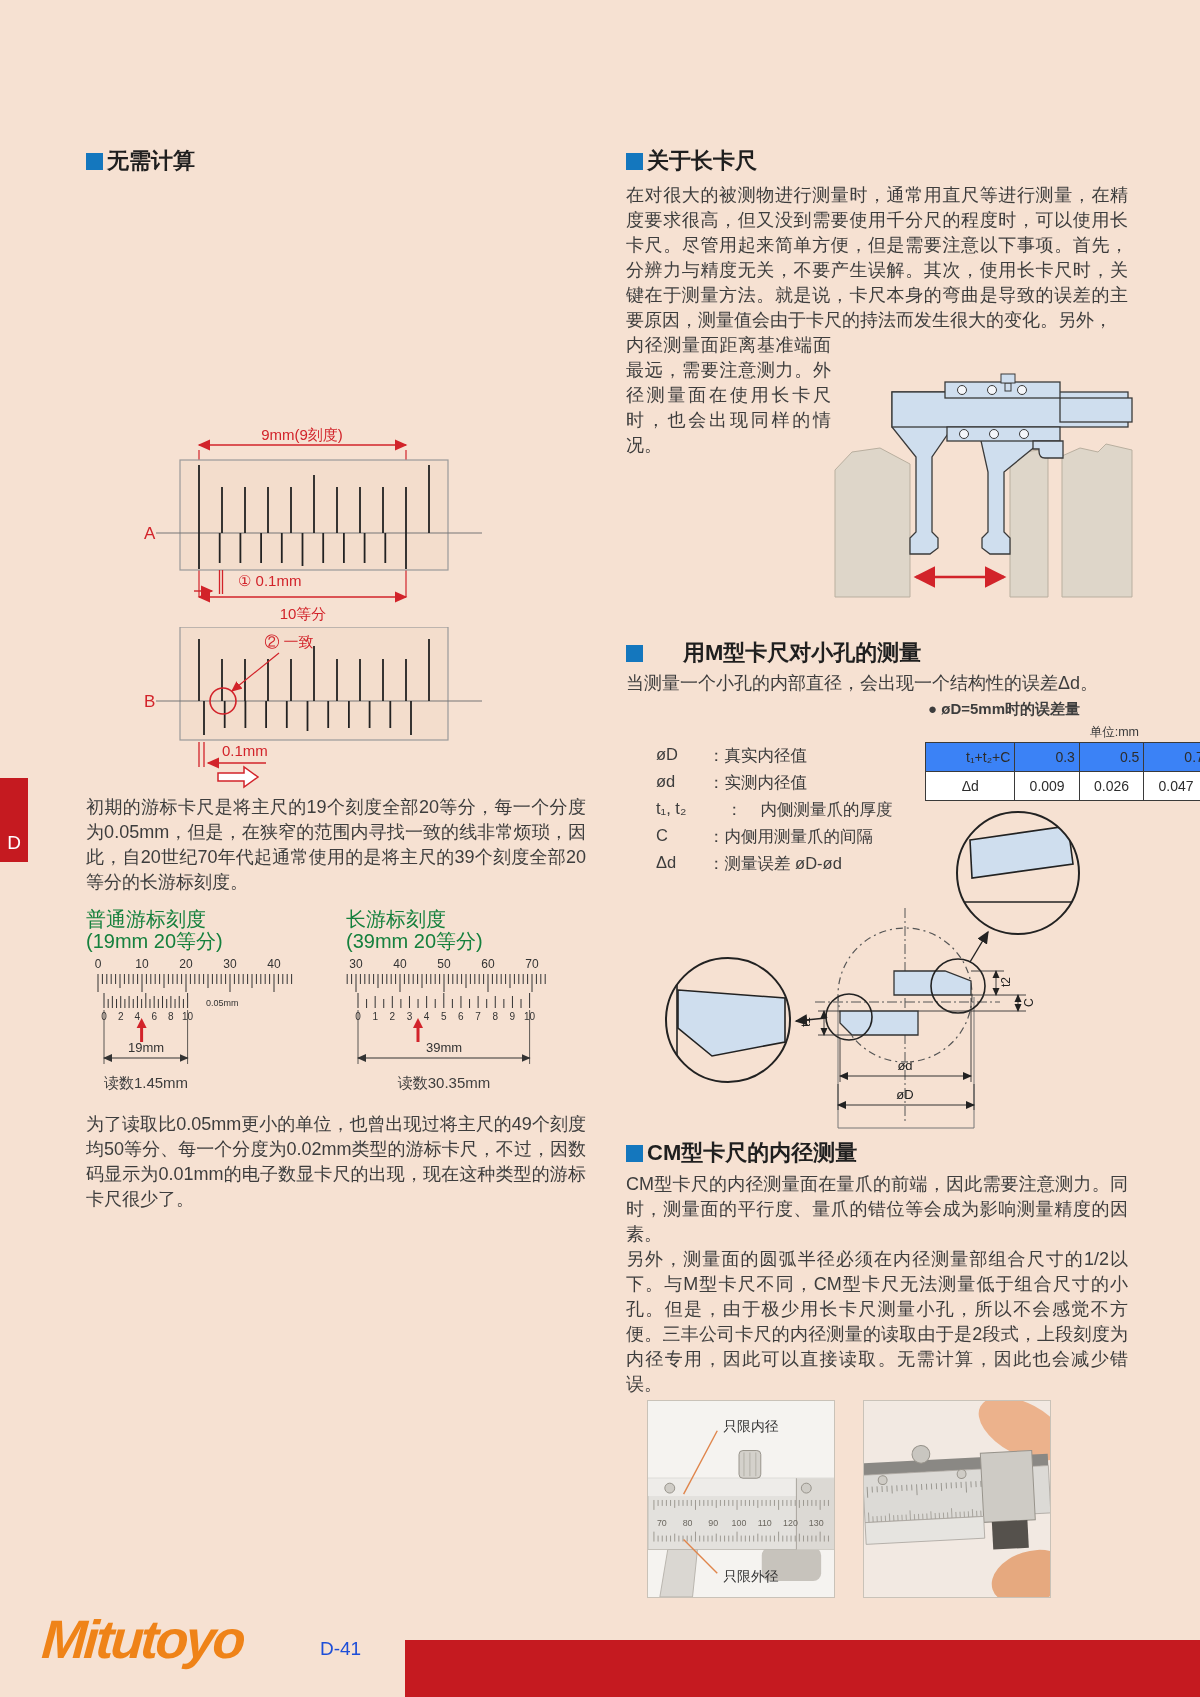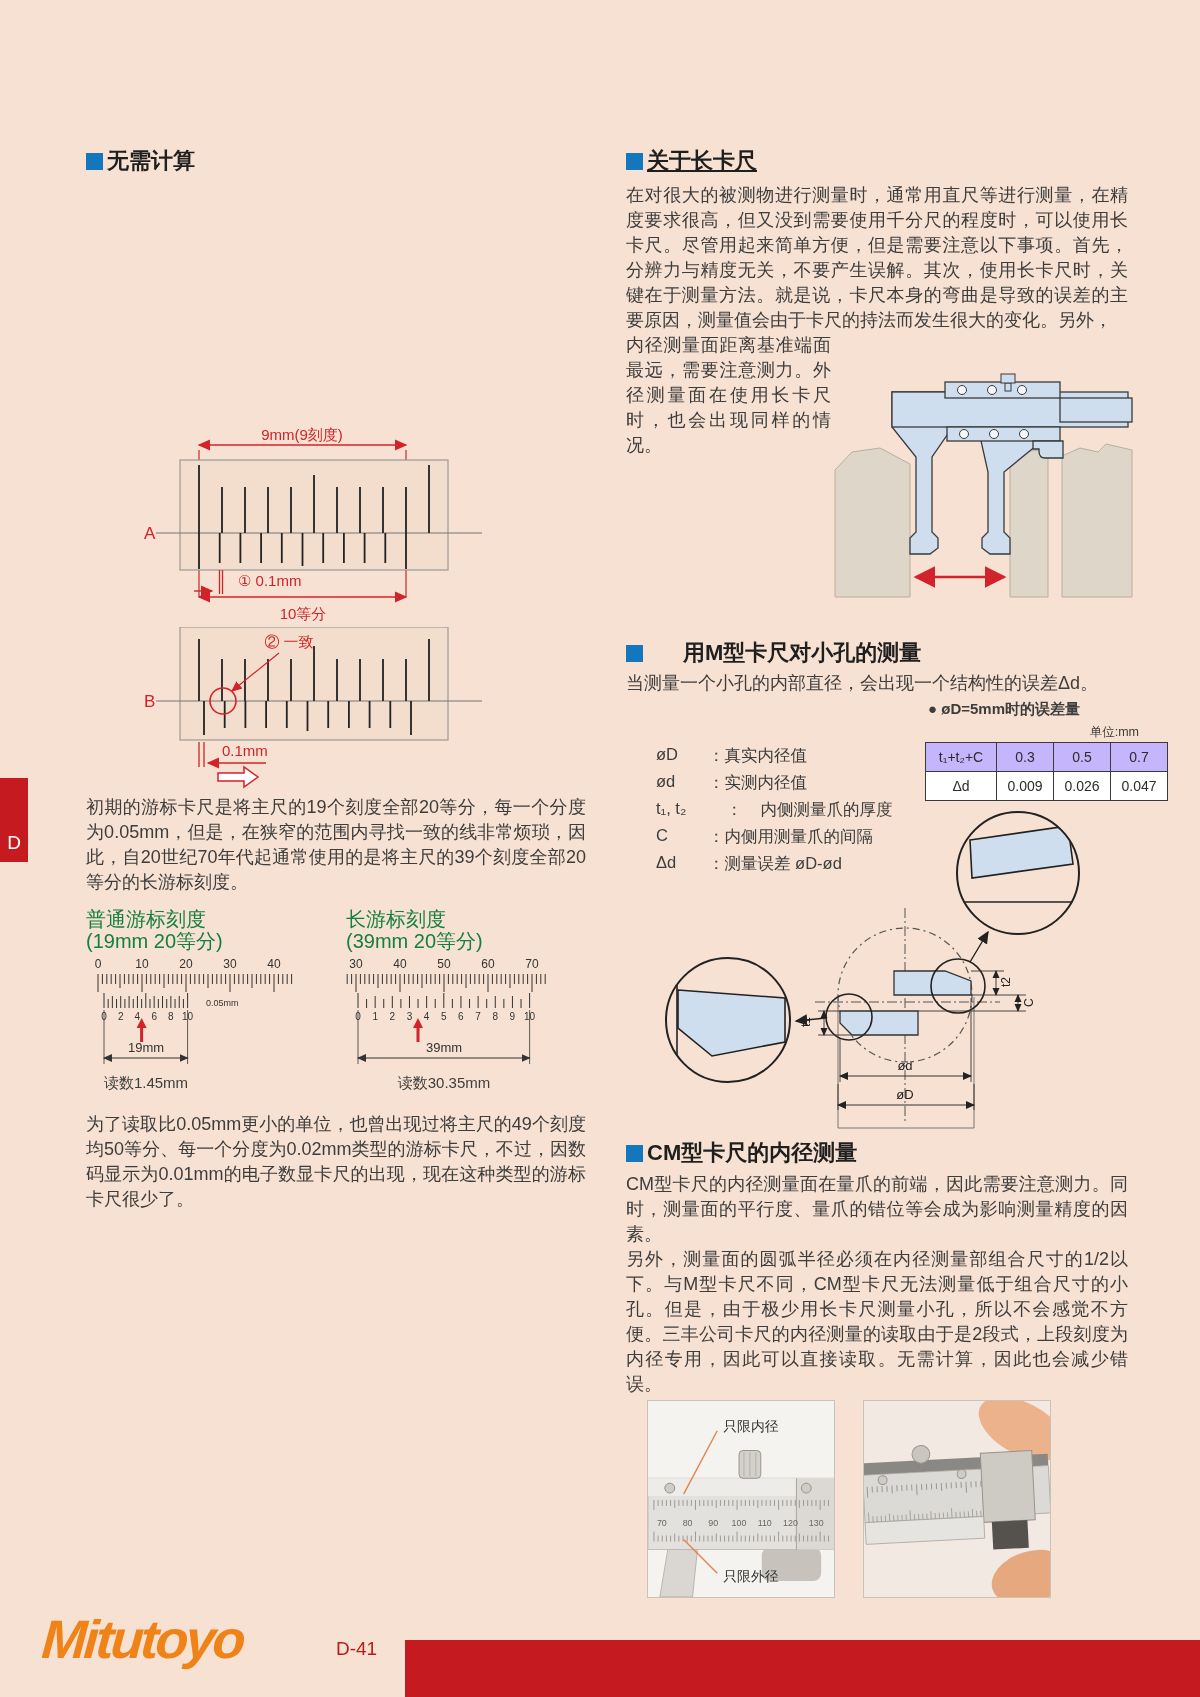--- a/index.html
+++ b/index.html
@@ -6,26 +6,26 @@
   body{font-family:"Liberation Sans",sans-serif;background:#888;}
   #page{position:relative;width:1200px;height:1697px;background:#f6e1d2;overflow:hidden;margin:0 auto;}
   .abs{position:absolute;}
   .h{font-size:22px;font-weight:bold;color:#1f1f1f;display:flex;align-items:center;gap:4px;}
   .h .sq{display:inline-block;width:17px;height:17px;background:#1477be;}
   .body-txt{font-size:18px;line-height:25px;color:#3d3d3d;text-align:justify;}
   .rulertitle{font-size:20px;line-height:22px;color:#15803d;}
   .dtab{left:0;top:778px;width:28px;height:84px;background:#c51a20;color:#fff;font-size:19px;display:flex;align-items:flex-end;justify-content:center;padding-bottom:8px;box-sizing:border-box;}
   .botbar{left:405px;top:1640px;width:795px;height:57px;background:#c51a20;}
   .logo{left:42px;top:1608px;font-size:54px;font-weight:bold;font-style:italic;color:#ef8318;letter-spacing:-3px;transform:skewX(-4deg);}
-  .pageno{left:336px;top:1638px;font-size:19px;color:#b91c1c;}
+  .pageno{left:320px;top:1638px;font-size:19px;color:#1d4ed8;}
   .errtitle{font-size:15px;color:#3d3d3d;font-weight:bold;}
   .unitlbl{font-size:12.5px;color:#3d3d3d;text-align:right;}
   table.err{border-collapse:collapse;}
   table.err td{border:1.4px solid #3a3a3a;text-align:center;font-size:14px;color:#2c2c2c;height:28px;padding:0 4px;}
-  table.err tr.r1 td{background:#c4b5fd;}
+  table.err tr.r1 td{background:#3b82f6;padding-left:40px;}
   table.err tr.r2 td{background:#ffffff;}
   table.err td.c0{width:62px;} table.err td.cv{width:48px;margin-left:44px;}
   .defrow{position:absolute;display:flex;font-size:16.5px;color:#3d3d3d;}
   .defrow .sym{width:52px;}
   .photo{background:#f4f2ef;border:1px solid #c9c2b8;box-sizing:border-box;}
   svg text{font-family:"Liberation Sans",sans-serif;}
 </style>
 </head>
 <body>
 
@@ -347,21 +347,21 @@
     <polygon points="72,62 67,72 77,72" fill="#d2232a"></polygon>
     <line x1="12" y1="54" x2="12" y2="108" stroke="#333" stroke-width="0.8"></line>
     <line x1="183.6" y1="54" x2="183.6" y2="108" stroke="#333" stroke-width="0.8"></line>
     <line x1="12" y1="102" x2="183.6" y2="102" stroke="#333" stroke-width="1" marker-start="url(#aB2s)" marker-end="url(#aB2)"></line>
     <text x="98" y="96" font-size="13" fill="#333" text-anchor="middle">39mm</text>
     <text x="98" y="132" font-size="15" fill="#3d3d3d" text-anchor="middle">读数30.35mm</text>
   </svg>
 
   <div class="abs body-txt" style="left:86px;top:1112px;width:500px;">为了读取比0.05mm更小的单位，也曾出现过将主尺的49个刻度均50等分、每一个分度为0.02mm类型的游标卡尺，不过，因数码显示为0.01mm的电子数显卡尺的出现，现在这种类型的游标卡尺很少了。</div>
 
-  <div class="abs h" style="left:626px;top:146px;text-decoration:underline;">
+  <div class="abs h" style="left:626px;top:146px;">
     <span class="sq"></span>
     <span>关于长卡尺</span>
   </div>
   <div class="abs body-txt" style="left:626px;top:333px;width:205px;">内径测量面距离基准端面最远，需要注意测力。外径测量面在使用长卡尺时，也会出现同样的情况。</div>
   <div class="abs body-txt" style="left:626px;top:183px;width:502px;">在对很大的被测物进行测量时，通常用直尺等进行测量，在精度要求很高，但又没到需要使用千分尺的程度时，可以使用长卡尺。尽管用起来简单方便，但是需要注意以下事项。首先，分辨力与精度无关，不要产生误解。其次，使用长卡尺时，关键在于测量方法。就是说，卡尺本身的弯曲是导致的误差的主要原因，测量值会由于卡尺的持法而发生很大的变化。另外，</div>
 
   <svg class="abs" style="left:740px;top:352px;" width="395" height="250" viewBox="0 0 395 250">
     <defs>
       <marker id="aR3" markerWidth="10" markerHeight="9" refX="8" refY="4.5" orient="auto">
           <path d="M0,0 L9,4.5 L0,9 Z" fill="#d2232a"></path>

